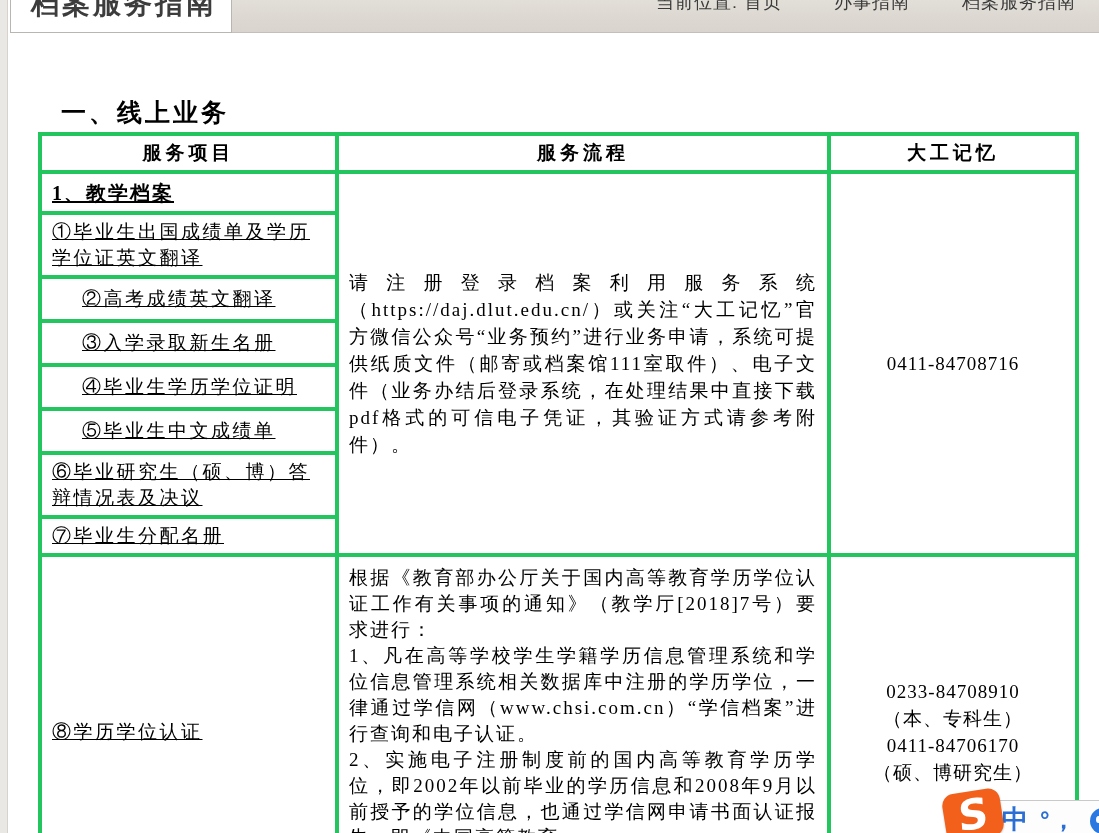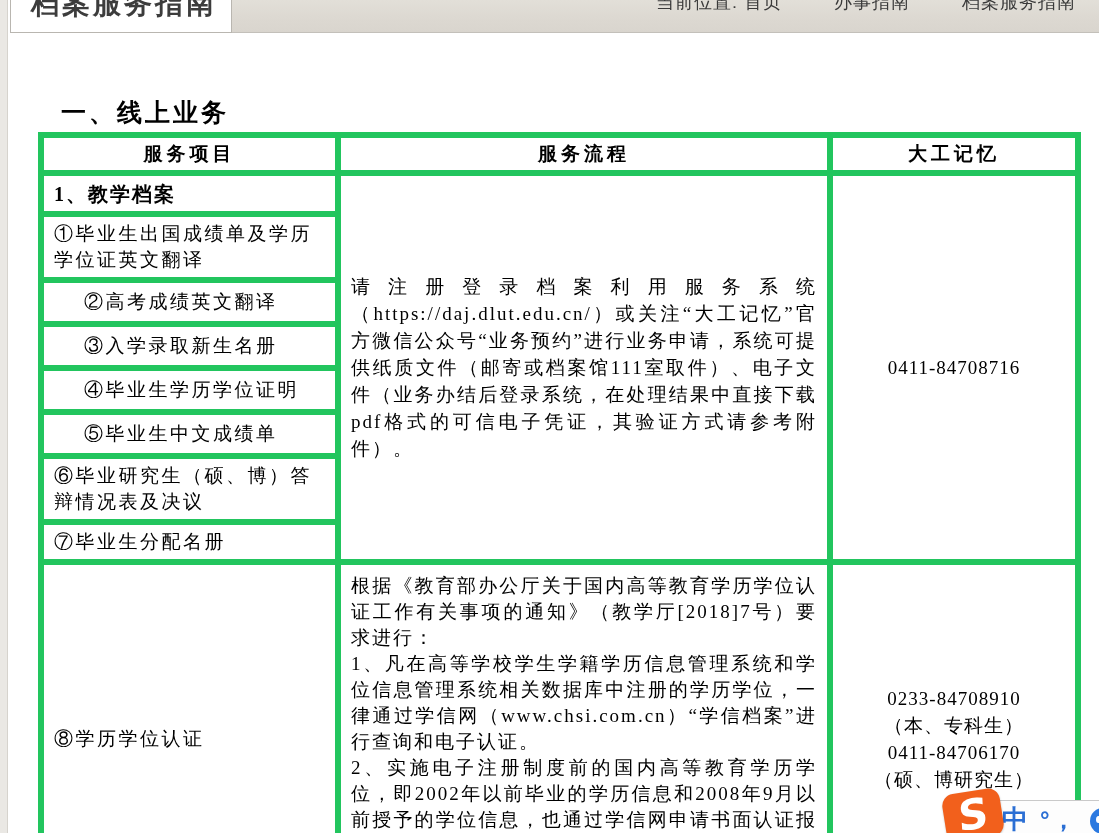--- a/index.html
+++ b/index.html
@@ -25,25 +25,25 @@
 
   
   .content { position:absolute; left:8px; top:34px; width:1091px; height:799px; background:#fff; }
   .section-title { position:absolute; left:30px; top:62px; font-size:25px; font-weight:bold;
                    color:#000; letter-spacing:3px;margin-left:23px; }
 
   table.svc { position:absolute; left:30px; top:98px; width:1037px;
               border-collapse:collapse; table-layout:fixed;
               font-family:"Liberation Serif","DejaVu Serif",serif; }
   table.svc col.c1 { width:297px; } table.svc col.c2 { width:492px; } table.svc col.c3 { width:248px; }
-  table.svc th, table.svc td { border:6px solid #22c55e; }
+  table.svc th, table.svc td { border:4px solid #22c55e; }
   table.svc th { height:38px; font-family:"Liberation Sans",sans-serif; font-size:19px;
                  font-weight:bold; letter-spacing:4px; text-align:center; }
   td.item { font-size:19px; letter-spacing:2.5px; padding:4px 8px 4px 10px;
-            vertical-align:middle; line-height:26px; }
+            vertical-align:middle; line-height:26px;text-decoration:underline; }
   td.item-bold { font-weight:bold; font-size:20px; letter-spacing:2px; }
   tr.r40 td { height:44px;padding-left:40px; } tr.r41 td { height:41px; } tr.r64 td { height:64px; }
   tr.r63 td { height:48px; } tr.r38 td { height:38px;border-radius:19px; } tr.r354 td { height:354px; }
   td.proc { font-size:19px; line-height:27px; letter-spacing:2px; padding:6px 10px;
             vertical-align:middle; text-align:justify; white-space:pre-line; }
   td.proc2 { font-size:19px; line-height:26px; letter-spacing:2px; padding:8px 10px;
              vertical-align:top; text-align:justify; white-space:pre-line; }
   td.contact { font-size:19px; text-align:center; vertical-align:middle;
                letter-spacing:1px; line-height:27px; }
 

